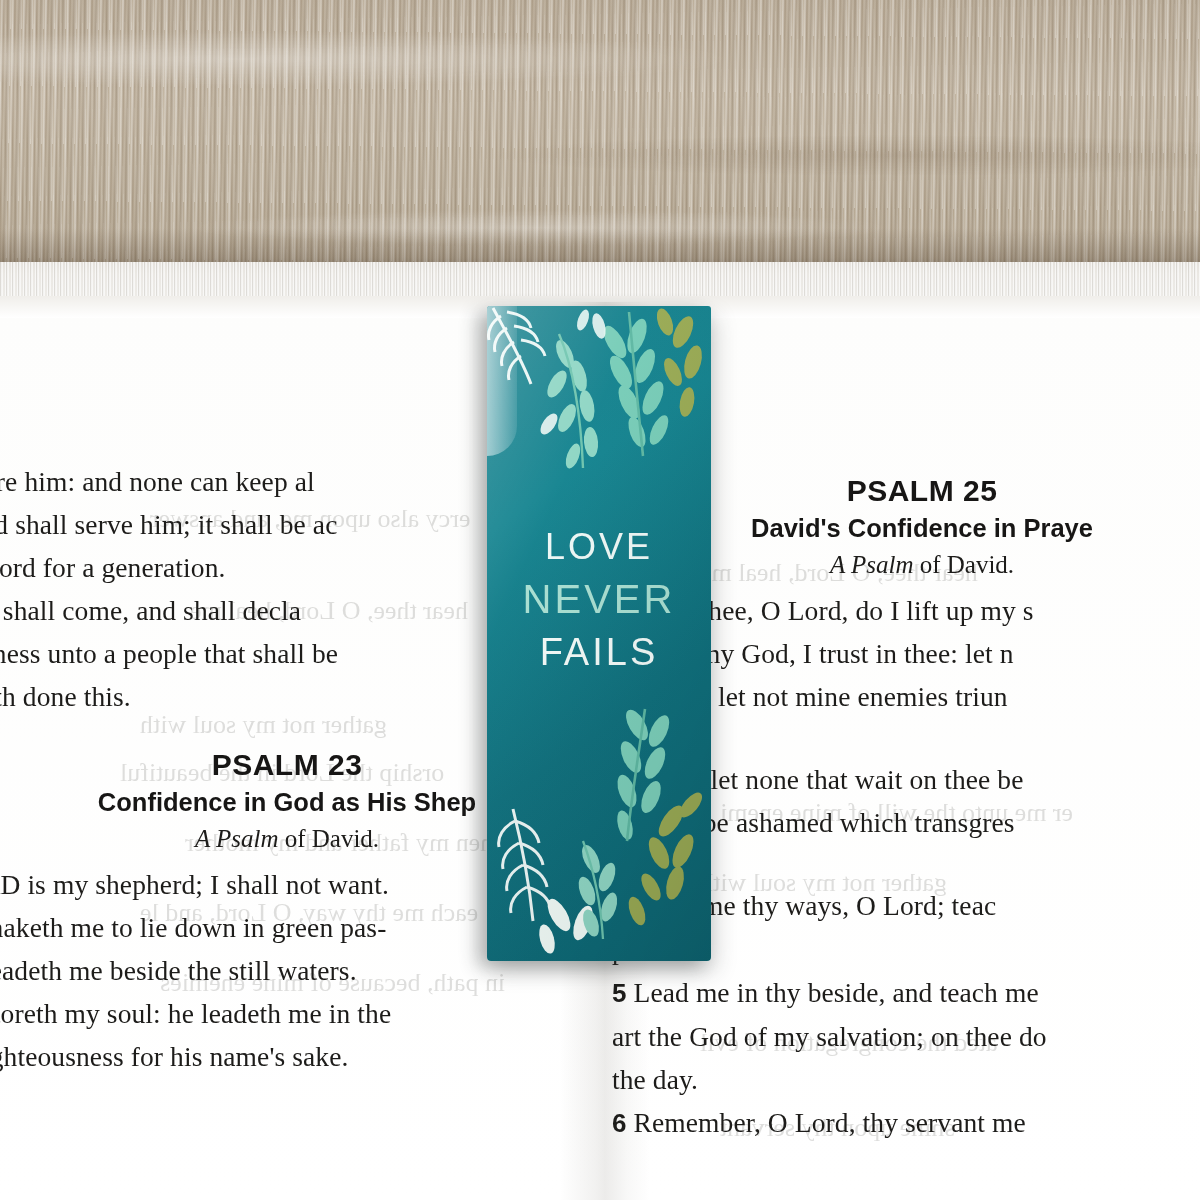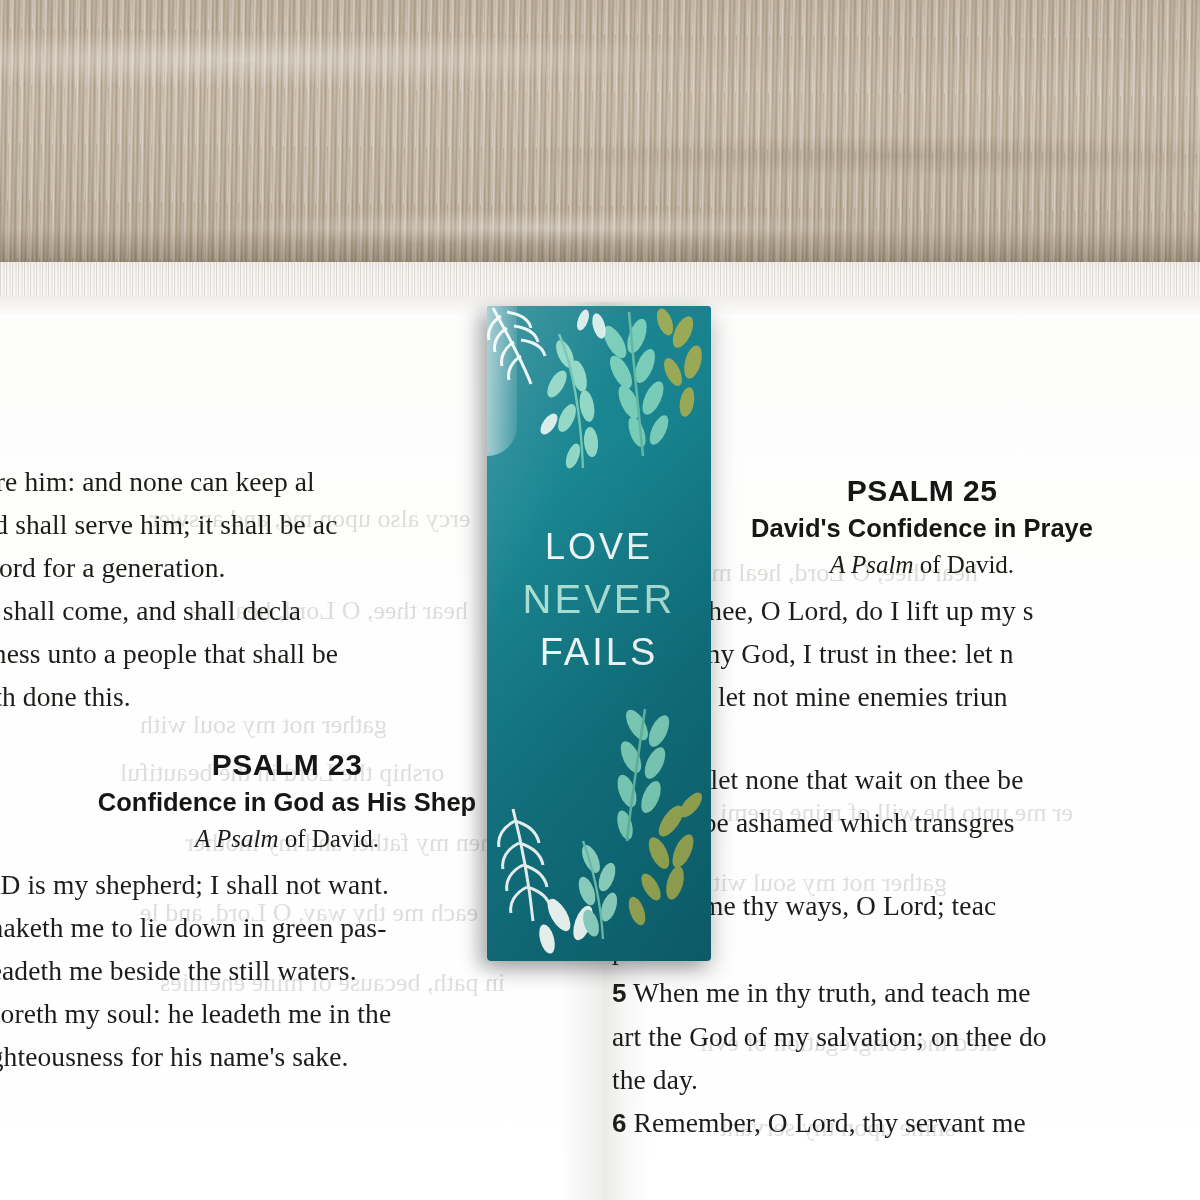--- a/index.html
+++ b/index.html
@@ -286,21 +286,21 @@
       <p class="vtext" style="padding-left:60px;margin-top:40px;">ea, let none that wait on thee be</p>
       <p class="vtext" style="padding-left:50px;">em be ashamed which transgres</p>
 
       <p class="vtext" style="margin-top:40px;">
         <span class="vnum">4</span>
         <span>Shew me thy ways, O Lord; teac</span>
       </p>
       <p class="vtext">paths.</p>
       <p class="vtext">
         <span class="vnum">5</span>
-        <span>When me in thy truth, and teach me</span>
+        <span>Lead me in thy beside, and teach me</span>
       </p>
       <p class="vtext">
         <span class="it">art the God of my salvation; on thee do</span>
       </p>
       <p class="vtext">the day.</p>
       <p class="vtext">
         <span class="vnum">6</span>
         <span>Remember, O Lord, thy servant me</span>
       </p>
     </div>

